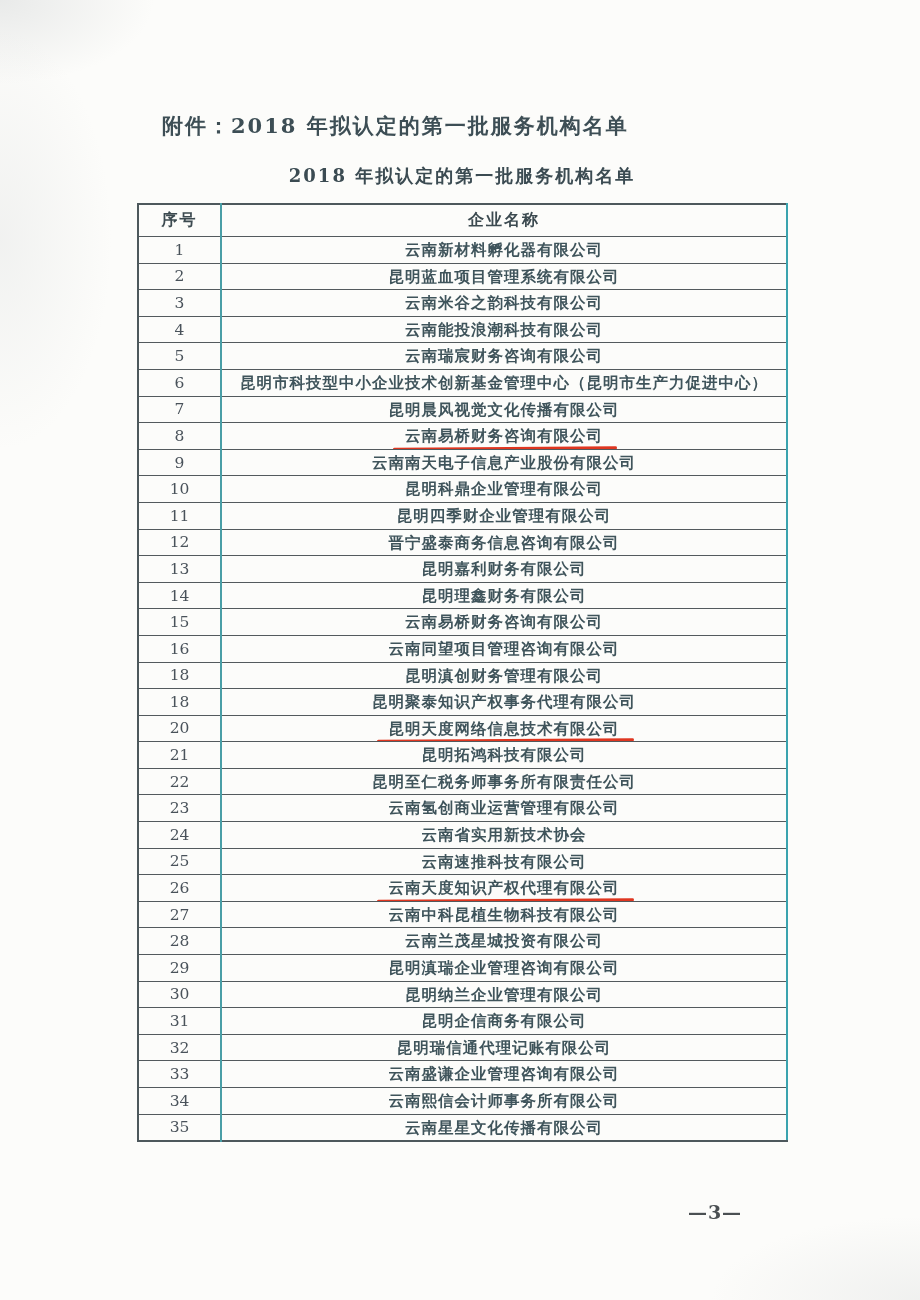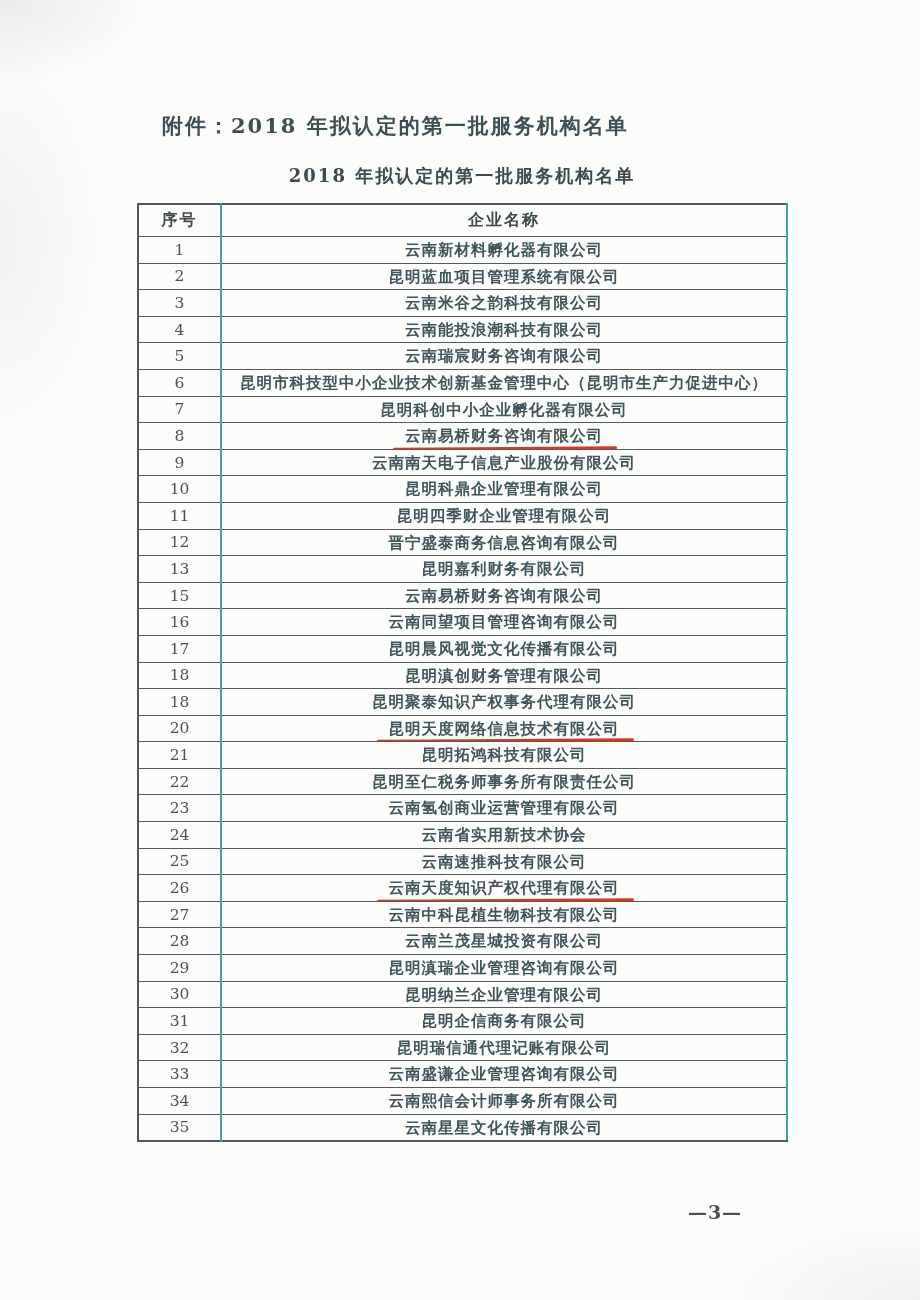--- a/index.html
+++ b/index.html
@@ -109,21 +109,21 @@
           <tr>
             <td class="col-no">5</td>
             <td class="col-name"><span class="name-text">云南瑞宸财务咨询有限公司</span></td>
           </tr>
           <tr>
             <td class="col-no">6</td>
             <td class="col-name"><span class="name-text">昆明市科技型中小企业技术创新基金管理中心（昆明市生产力促进中心）</span></td>
           </tr>
           <tr>
             <td class="col-no">7</td>
-            <td class="col-name"><span class="name-text">昆明科创中小企业孵化器有限公司</span></td>
+            <td class="col-name"><span class="name-text">昆明晨风视觉文化传播有限公司</span></td>
           </tr>
           <tr>
             <td class="col-no">8</td>
             <td class="col-name"><span class="name-text red-underline">云南易桥财务咨询有限公司</span></td>
           </tr>
           <tr>
             <td class="col-no">9</td>
             <td class="col-name"><span class="name-text">云南南天电子信息产业股份有限公司</span></td>
           </tr>
           <tr>
@@ -136,30 +136,30 @@
           </tr>
           <tr>
             <td class="col-no">12</td>
             <td class="col-name"><span class="name-text">晋宁盛泰商务信息咨询有限公司</span></td>
           </tr>
           <tr>
             <td class="col-no">13</td>
             <td class="col-name"><span class="name-text">昆明嘉利财务有限公司</span></td>
           </tr>
           <tr>
+            <td class="col-no">14</td>
+            <td class="col-name"><span class="name-text">昆明理鑫财务有限公司</span></td>
+          </tr>
+          <tr>
             <td class="col-no">15</td>
             <td class="col-name"><span class="name-text">云南易桥财务咨询有限公司</span></td>
           </tr>
           <tr>
             <td class="col-no">16</td>
             <td class="col-name"><span class="name-text">云南同望项目管理咨询有限公司</span></td>
-          </tr>
-          <tr>
-            <td class="col-no">17</td>
-            <td class="col-name"><span class="name-text">昆明晨风视觉文化传播有限公司</span></td>
           </tr>
           <tr>
             <td class="col-no">18</td>
             <td class="col-name"><span class="name-text">昆明滇创财务管理有限公司</span></td>
           </tr>
           <tr>
             <td class="col-no">18</td>
             <td class="col-name"><span class="name-text">昆明聚泰知识产权事务代理有限公司</span></td>
           </tr>
           <tr>

